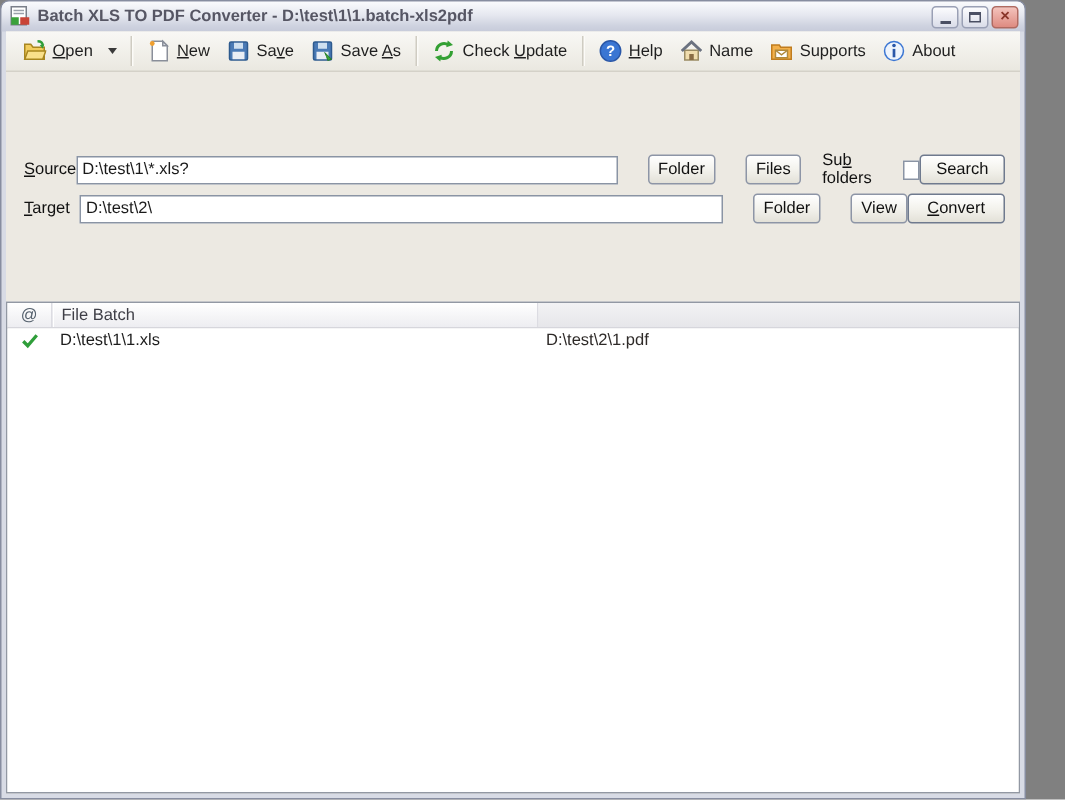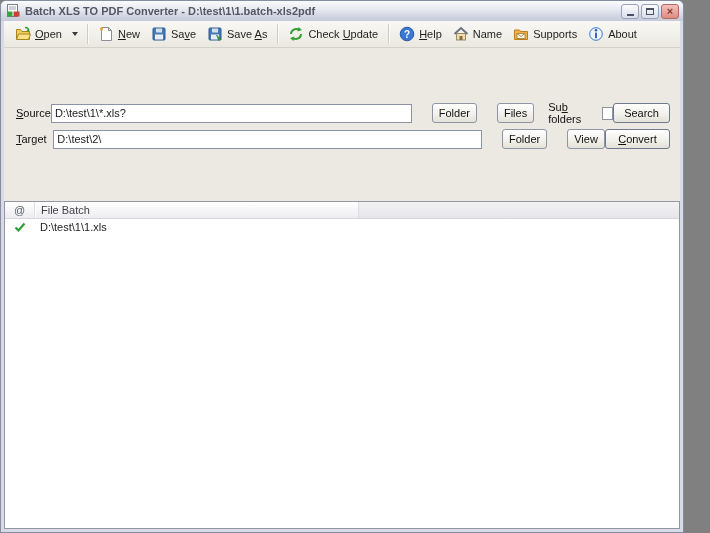--- a/index.html
+++ b/index.html
@@ -229,18 +229,19 @@
         <span class="hcell c-filler"></span>
       </div>
       <div class="list-body">
         <div class="lrow">
           <span class="cell c-status">
             <svg width="12" height="11" viewBox="0 0 12 11">
               <path d="M1.5 5.5L4.5 8.5L10.5 1.5" fill="none" stroke="#2f9e3a" stroke-width="2.2"></path>
             </svg>
           </span>
           <span class="cell c-file">D:\test\1\1.xls</span>
+          <span class="cell c-result">D:\test\2\1.pdf</span>
         </div>
       </div>
     </div>
 
   </div>
 </div>
 
 </body></html>

